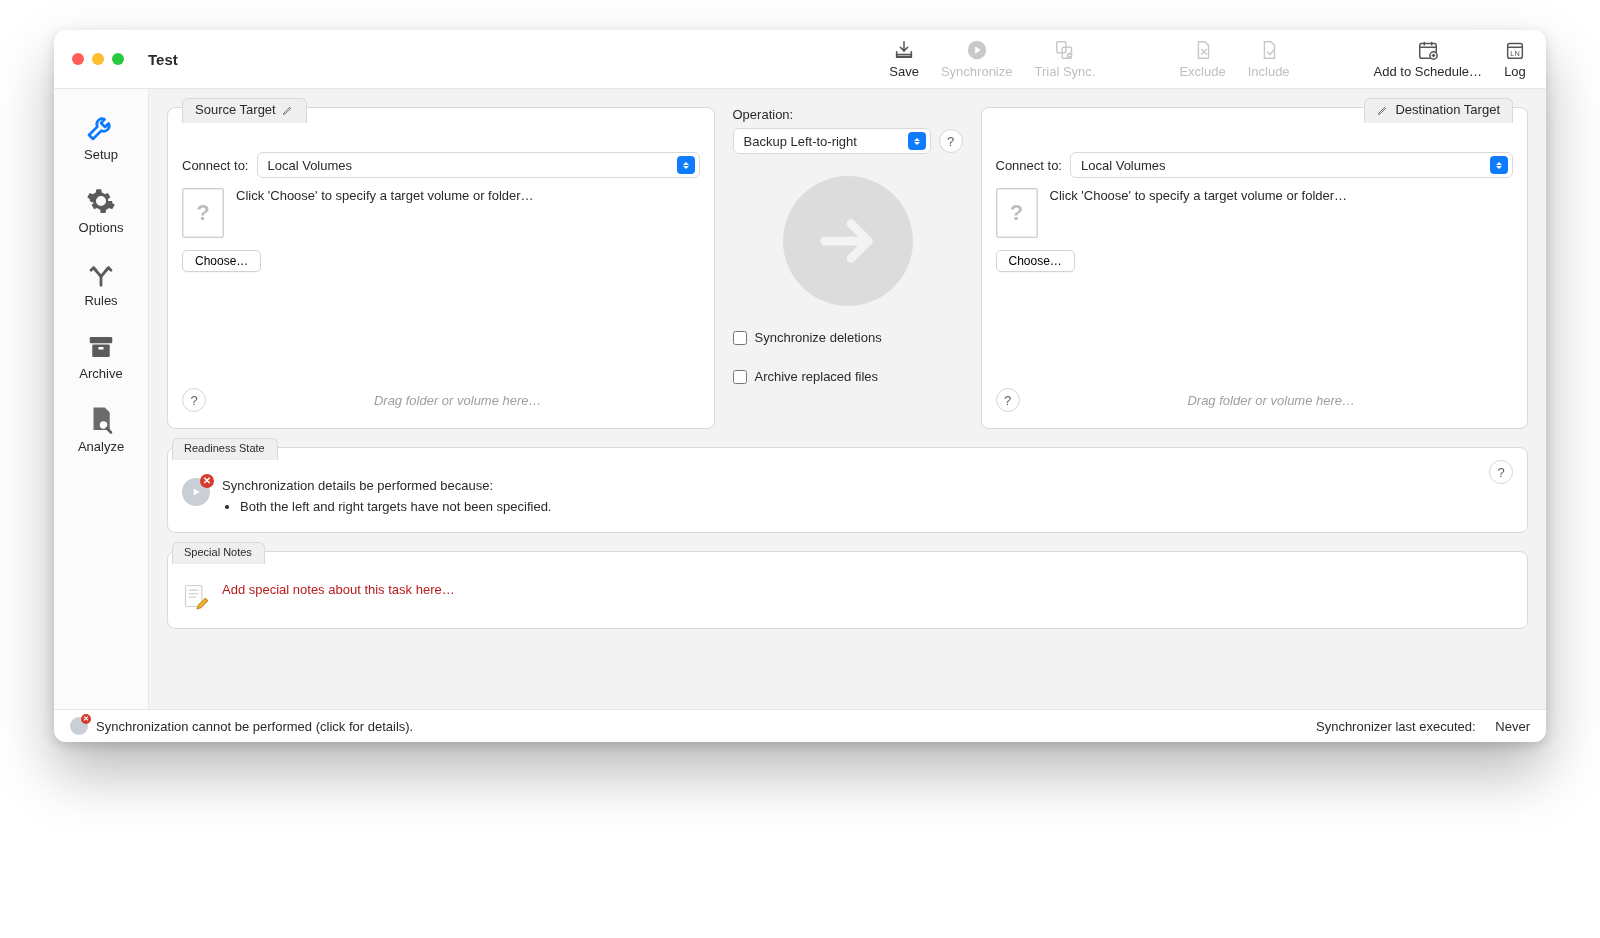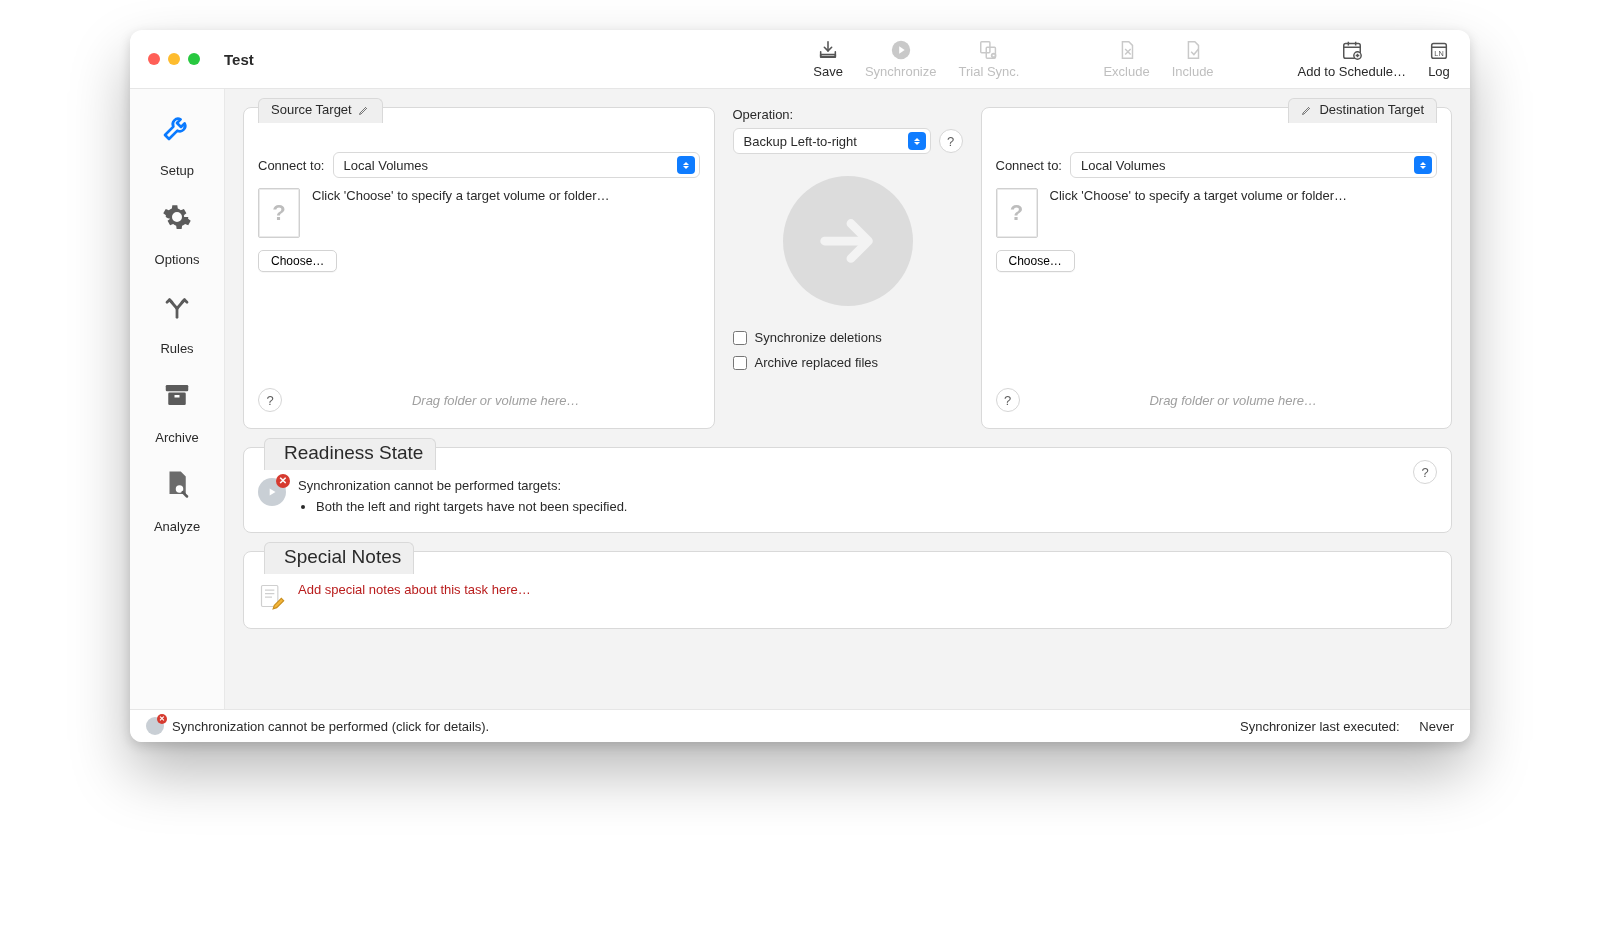--- a/index.html
+++ b/index.html
@@ -15,21 +15,21 @@
     --tab-bg:#efefef;
   }
   html,body{margin:0;padding:0;}
   body{
     font-family:-apple-system,BlinkMacSystemFont,"Helvetica Neue","Segoe UI",Arial,sans-serif;
     color:var(--text);
     display:flex;justify-content:center;align-items:flex-start;
     min-height:100vh;
   }
   .window{
-    width:1340px;margin-top:30px;
+    width:1492px;margin-top:30px;
     border-radius:12px;background:var(--bg);
     box-shadow:0 30px 60px rgba(0,0,0,.28),0 4px 12px rgba(0,0,0,.15);
     overflow:hidden;position:relative;
   }
 
   
   .titlebar{
     height:58px;background:var(--panel);
     display:flex;align-items:center;gap:14px;
     border-bottom:1px solid #e6e6e6;
@@ -48,21 +48,21 @@
   svg{display:block;}
 
   
   .body{display:flex;min-height:620px;}
   .sidebar{
     width:94px;background:#fbfbfb;border-right:1px solid #e8e8e8;
     display:flex;flex-direction:column;align-items:center;padding-top:10px;
   }
   .sideitem{
     width:100%;display:flex;flex-direction:column;align-items:center;
-    padding:12px 0;font-size:13px;gap:20px;cursor:default;
+    padding:12px 0;font-size:13px;gap:4px;cursor:default;
   }
   .sideitem.active{color:var(--text);}
   .sideitem svg{color:#5b5b5b;}
   .sideitem.active svg{color:var(--blue);}
 
   .content{flex:1;padding:18px 18px 10px 18px;display:flex;flex-direction:column;gap:18px;}
 
   
   .targets-row{display:flex;gap:18px;}
   .groupbox{flex:1;background:var(--panel);border:1px solid var(--border);border-radius:8px;position:relative;padding:44px 14px 16px 14px;min-height:260px;display:flex;flex-direction:column;}
@@ -101,27 +101,27 @@
   }
   .dropzone{margin-top:auto;display:flex;align-items:center;gap:10px;}
   .help{width:22px;height:22px;border:1px solid #d6d6d6;border-radius:50%;display:flex;align-items:center;justify-content:center;font-size:13px;color:#5e5e5e;background:#fff;}
   .drophint{flex:1;text-align:center;font-style:italic;color:var(--muted2);font-size:13px;}
 
   
   .opcol{width:230px;display:flex;flex-direction:column;}
   .oplabel{font-size:13px;margin-bottom:6px;}
   .oppop{display:flex;align-items:center;gap:8px;text-align:right;}
   .bigarrow{margin:22px auto 0 auto;width:130px;height:130px;border-radius:50%;background:#dcdcdc;display:flex;align-items:center;justify-content:center;}
-  .checks{margin-top:24px;display:flex;flex-direction:column;gap:10px;font-size:13px;}
+  .checks{margin-top:24px;display:flex;flex-direction:column;gap:24px;font-size:13px;}
   .chk{display:flex;align-items:center;gap:8px;}
   .chk input{width:14px;height:14px;margin:0;}
 
   
   .widebox{background:var(--panel);border:1px solid var(--border);border-radius:8px;position:relative;padding:30px 14px 18px 14px;}
-  .widebox .tab{position:absolute;top:-10px;left:20px;background:var(--tab-bg);border:1px solid var(--border);border-bottom:none;border-top-left-radius:6px;border-top-right-radius:6px;padding:3px 12px 6px 19px;font-size:19px;}
+  .widebox .tab{position:absolute;top:-10px;left:4px;background:var(--tab-bg);border:1px solid var(--border);border-bottom:none;border-top-left-radius:6px;border-top-right-radius:6px;padding:3px 12px 6px 11px;font-size:11px;}
   .readiness .rrow{display:flex;gap:12px;align-items:flex-start;font-size:13px;}
   .play-err{position:relative;width:28px;height:28px;}
   .play-err .disc{width:28px;height:28px;border-radius:50%;background:#c9cfd5;display:flex;align-items:center;justify-content:center;}
   .play-err .badge{position:absolute;top:-4px;right:-4px;width:14px;height:14px;border-radius:50%;background:#d63b30;color:#fff;font-size:10px;font-weight:700;display:flex;align-items:center;justify-content:center;line-height:1;}
   .readiness ul{margin:6px 0 0 18px;padding:0;}
   .readiness .help{position:absolute;top:12px;right:14px;}
 
   .notes .nrow{display:flex;gap:12px;align-items:flex-start;font-size:13px;color:#555;}
   .note-ico{width:28px;height:28px;}
 
@@ -345,21 +345,21 @@
         <div class="rrow">
           <div class="play-err">
             <div class="disc">
                 <svg width="14" height="14" viewBox="0 0 24 24" fill="#fff">
                   <path d="M8 6l10 6-10 6z"></path>
                 </svg>
               </div>
             <div class="badge">✕</div>
           </div>
           <div>
-            <div>Synchronization cannot be performed targets:</div>
+            <div>Synchronization details be performed because:</div>
             <ul>
                 <li>Both the left and right targets have not been specified.</li>
               </ul>
           </div>
         </div>
       </div>
 
       <div class="widebox notes">
         <div class="tab"><span>Special Notes</span></div>
         <div class="nrow">

